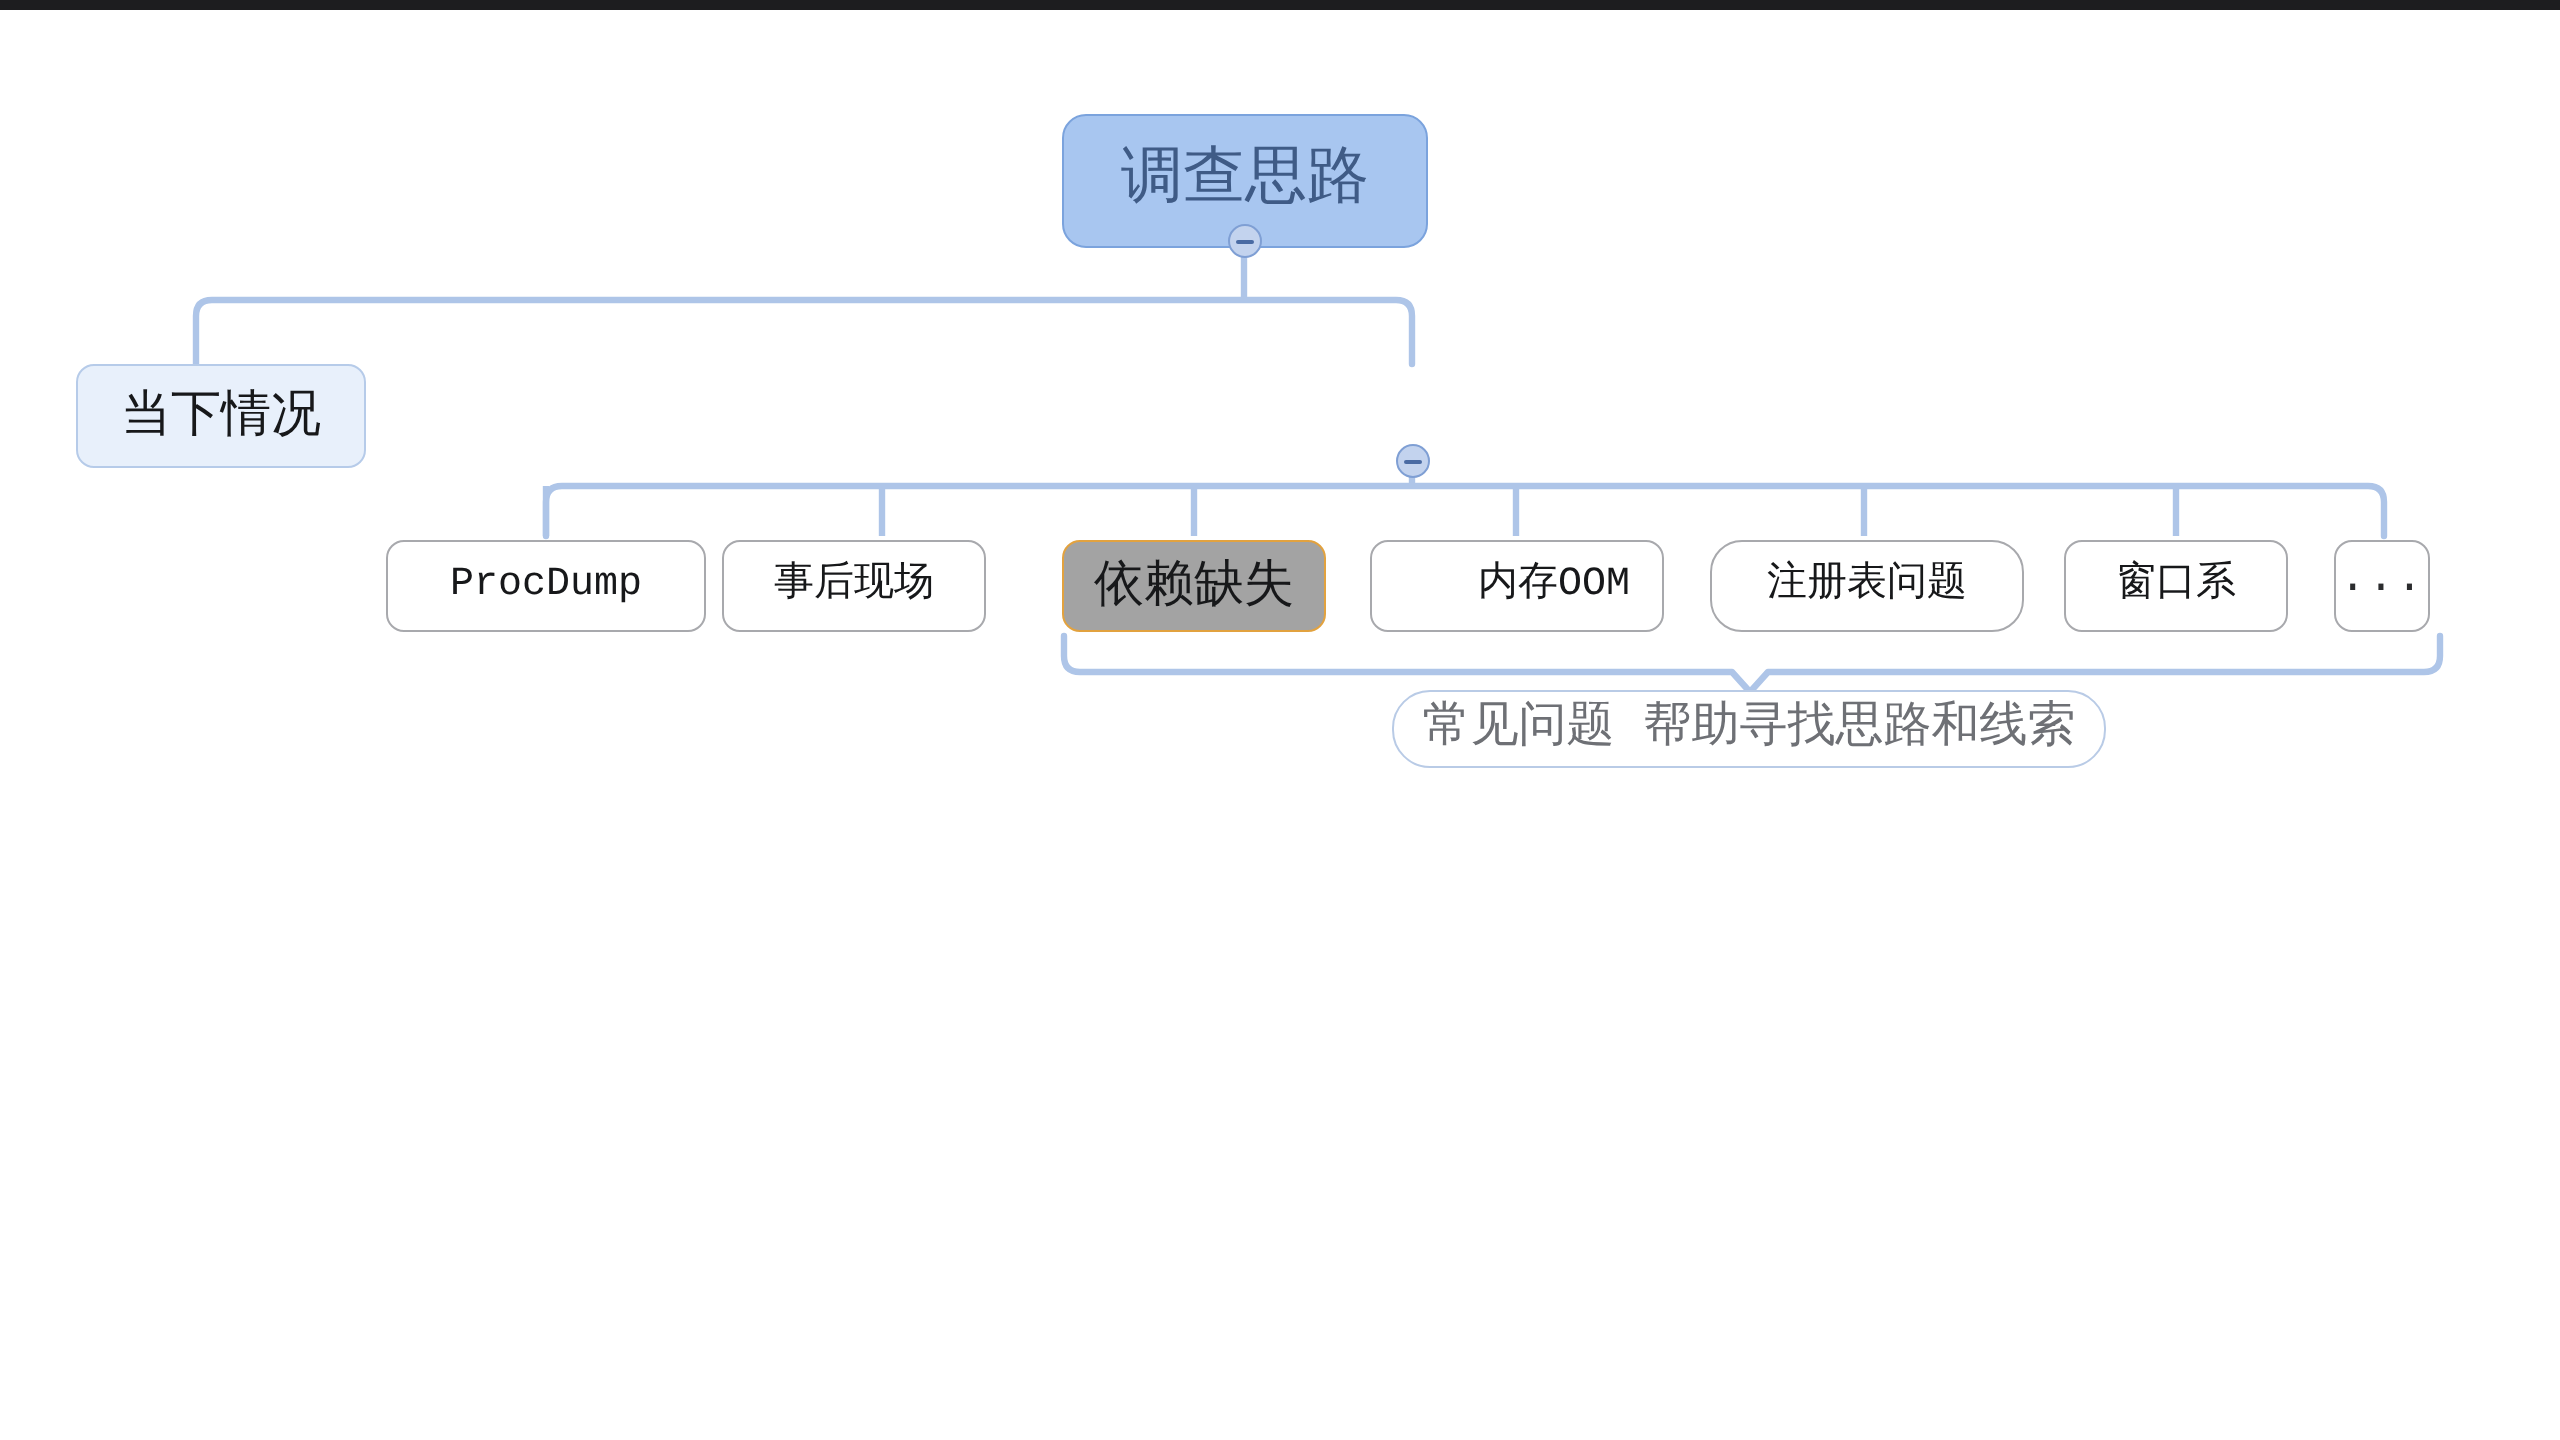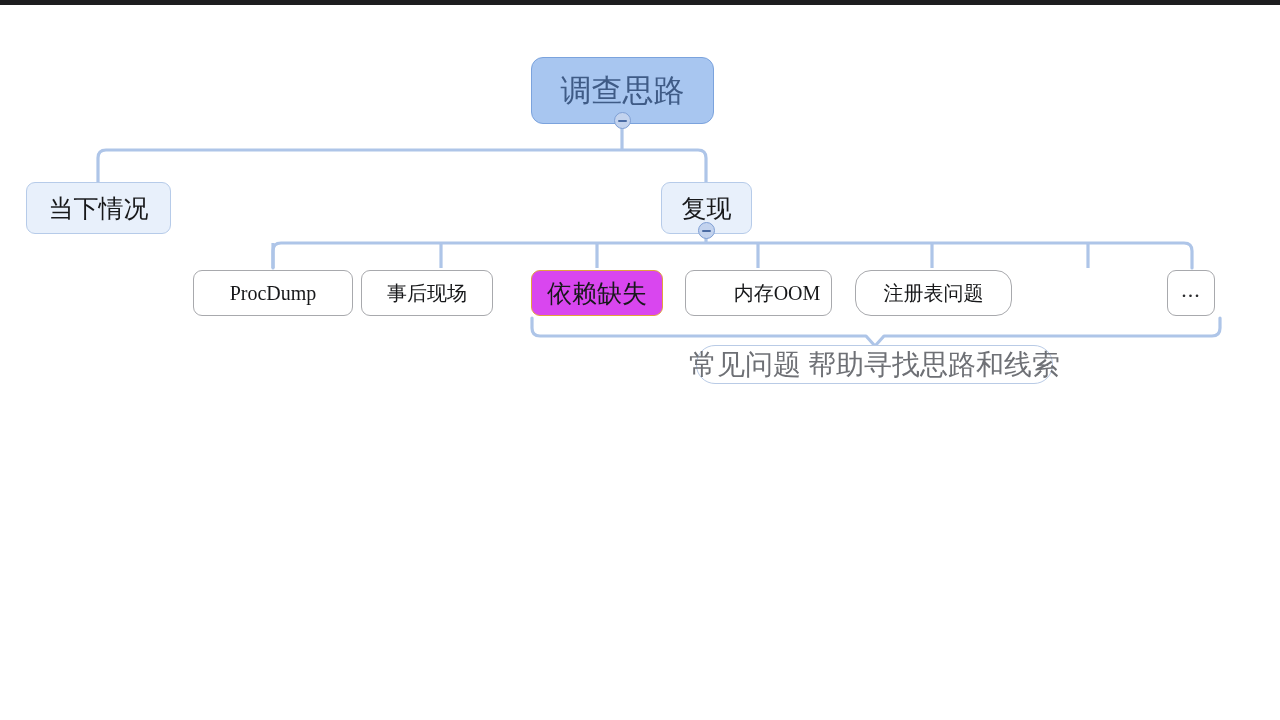--- a/index.html
+++ b/index.html
@@ -6,21 +6,21 @@
     margin: 0;
     padding: 0;
     background: #ffffff;
   }
   #canvas {
     position: relative;
     width: 1280px;
     height: 532px;
     background: #ffffff;
     overflow: hidden;
-    font-family: Liberation Serif, serif;
+    font-family: Liberation Mono, monospace;
   }
   
   #top-strip {
     position: absolute;
     left: 0; top: 0;
     width: 1280px;
     height: 5px;
     background: #1d1d1f;
   }
   
@@ -48,48 +48,49 @@
     color: #3f5b86;
     font-size: 31px;
     border-radius: 12px;
   }
 
   .node-l1 {
     background: #e8f0fb;
     border: 1.4px solid #b6cbe9;
     color: #17181a;
     font-size: 25px;
+    margin-left: 12px;
   }
 
   .node-leaf {
     background: #ffffff;
     border: 1.4px solid #a8a9ad;
     color: #17181a;
     font-size: 20px;
   }
 
   .node-leaf-highlight {
-    background: #d946ef;
+    background: #a3a3a3;
     border: 1.6px solid #e2a23f;
     color: #17181a;
     font-size: 25px;
   }
 
   .node-ellipsis {
     font-size: 22px;
     color: #2b2c2e;
     letter-spacing: 1px;
     padding-bottom: 6px;
   }
 
   .node-note {
     background: #ffffff;
     border: 1.4px solid #b9cbe6;
     color: #6e7075;
-    font-size: 28px;
+    font-size: 24px;
     border-radius: 19px;
   }
 
   
   .toggle {
     position: absolute;
     width: 17px;
     height: 17px;
     border-radius: 50%;
     background: #c3d3ee;
@@ -136,23 +137,20 @@
     <span>调查思路</span>
   </div>
   <div class="toggle" style="left:614px; top:112px;">
     <span class="bar"></span>
   </div>
 
   <div class="node node-l1" style="left:26px; top:182px; width:145px; height:52px;">
     <span>当下情况</span>
   </div>
 
-  <div class="node node-l1" style="left:661px; top:182px; width:91px; height:52px;">
-    <span>复现</span>
-  </div>
   <div class="toggle" style="left:698px; top:222px;">
     <span class="bar"></span>
   </div>
 
   <div class="node node-leaf" style="left:193px; top:270px; width:160px; height:46px;">
     <span>ProcDump</span>
   </div>
 
   <div class="node node-leaf" style="left:361px; top:270px; width:132px; height:46px;">
     <span>事后现场</span>
@@ -163,20 +161,23 @@
   </div>
 
   <div class="node node-leaf" style="left:685px; top:270px; width:147px; height:46px;padding-left:37px;">
     <span>内存OOM</span>
   </div>
 
   <div class="node node-leaf" style="left:855px; top:270px; width:157px; height:46px;border-radius:16px;">
     <span>注册表问题</span>
   </div>
 
+  <div class="node node-leaf" style="left:1032px; top:270px; width:112px; height:46px;">
+    <span>窗口系</span>
+  </div>
 
   <div class="node node-leaf node-ellipsis" style="left:1167px; top:270px; width:48px; height:46px;">
     <span>...</span>
   </div>
 
   <div class="node node-note" style="left:696px; top:345px; width:357px; height:39px;">
     <span>常见问题 帮助寻找思路和线索</span>
   </div>
 
 </div>

